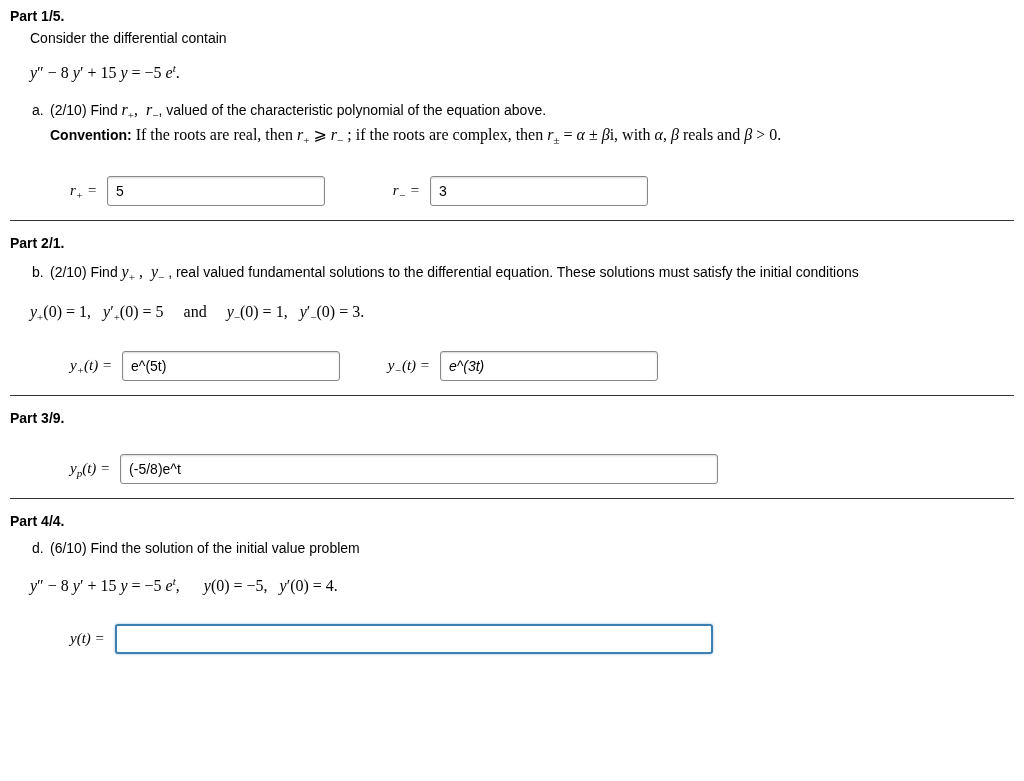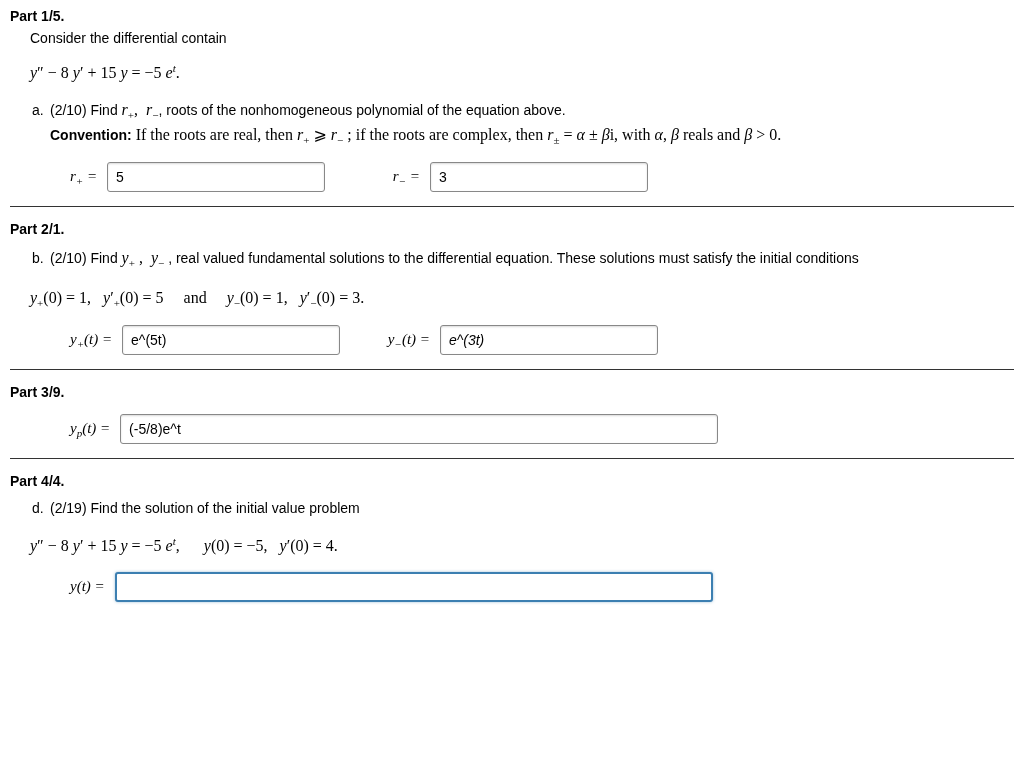--- a/index.html
+++ b/index.html
@@ -34,21 +34,21 @@
     margin-bottom: 12px;
     line-height: 1.4;
   }
   .sub-marker {
     display: inline-block;
     width: 18px;
     margin-left: -18px;
   }
   .input-row {
     margin-left: 40px;
-    margin-top: 14px;
+    margin-top: 28px;
     margin-bottom: 10px;
   }
   .input-row .ilabel {
     font-family: 'Times New Roman', serif;
     font-style: italic;
     font-size: 15px;
     display: inline-block;
     margin-right: 6px;
   }
   .math-input {
@@ -83,21 +83,21 @@
 </head>
 <body>
 
 <div class="part-header">Part 1/5.</div>
 <div class="part-body">
   <div>Consider the differential contain</div>
   <div class="eq-center">
     <span class="math"><i>y</i>″ − 8 <i>y</i>′ + 15 <i>y</i> = −5 <i>e</i><span class="sup"><i>t</i></span>.</span>
   </div>
   <div class="sub-item">
-    <span class="sub-marker">a.</span><span>(2/10) Find </span><span class="math nobr"><i>r</i><span class="sub">+</span>, &nbsp;<i>r</i><span class="sub">−</span></span><span>, roots of the nonhomogeneous polynomial of the equation above.</span><br>
+    <span class="sub-marker">a.</span><span>(2/10) Find </span><span class="math nobr"><i>r</i><span class="sub">+</span>, &nbsp;<i>r</i><span class="sub">−</span></span><span>, valued of the characteristic polynomial of the equation above.</span><br>
     <b>Convention:</b><span class="math"> If the roots are real, then <i>r</i><span class="sub">+</span> ⩾ <i>r</i><span class="sub">−</span> ; if the roots are complex, then <i>r</i><span class="sub">±</span> = <i>α</i> ± <i>β</i>i, with <i>α</i>, <i>β</i> reals and <i>β</i> &gt; 0.</span>
   </div>
   <div class="input-row">
     <span class="ilabel math"><i>r</i><span class="sub">+</span> = </span>
     <input type="text" class="math-input" style="width: 200px;" value="5">
     <span style="display:inline-block;width:60px"></span>
     <span class="ilabel math"><i>r</i><span class="sub">−</span> = </span>
     <input type="text" class="math-input" style="width: 200px;" value="3">
   </div>
 </div>
@@ -126,21 +126,21 @@
   <div class="input-row">
     <span class="ilabel math"><i>y<span class="sub">p</span></i>(<i>t</i>) = </span>
     <input type="text" class="math-input" style="width: 580px;" value="(-5/8)e^t">
   </div>
 </div>
 <hr class="sep">
 
 <div class="part-header">Part 4/4.</div>
 <div class="part-body">
   <div class="sub-item">
-    <span class="sub-marker">d.</span><span>(2/19) Find the solution of the initial value problem</span>
+    <span class="sub-marker">d.</span><span>(6/10) Find the solution of the initial value problem</span>
   </div>
   <div class="eq-center">
     <span class="math"><i>y</i>″ − 8 <i>y</i>′ + 15 <i>y</i> = −5 <i>e</i><span class="sup"><i>t</i></span>,&nbsp;&nbsp;&nbsp;&nbsp;&nbsp;&nbsp;<i>y</i>(0) = −5,&nbsp;&nbsp;&nbsp;<i>y</i>′(0) = 4.</span>
   </div>
   <div class="input-row">
     <span class="ilabel math"><i>y</i>(<i>t</i>) = </span>
     <input type="text" class="math-input focused" style="width: 580px;" value="">
   </div>
 </div>
 

